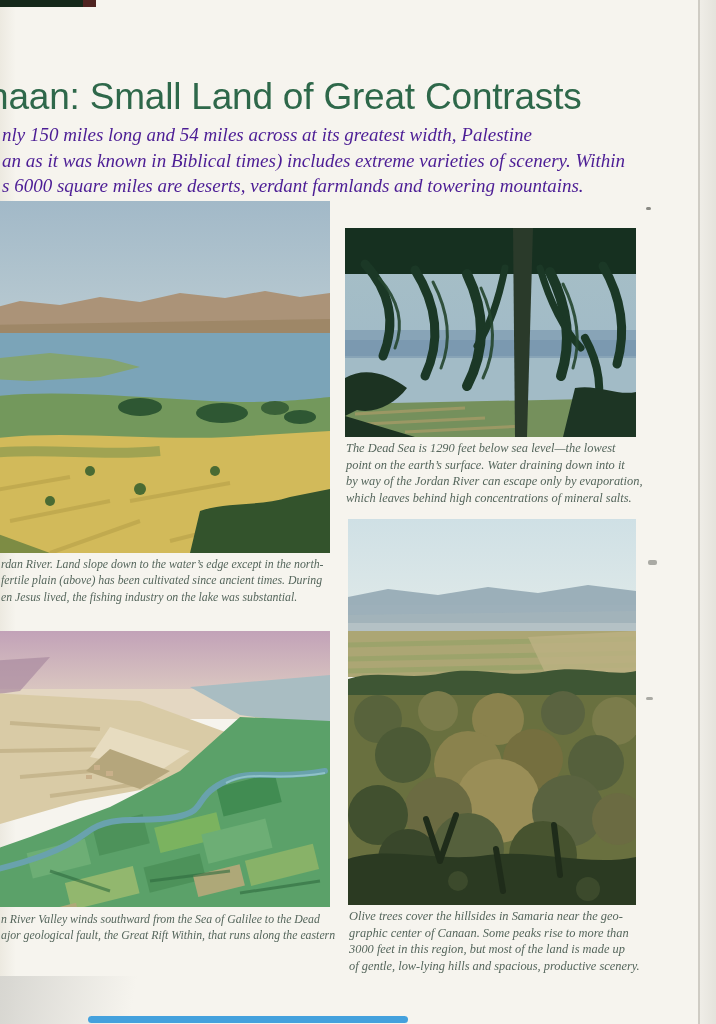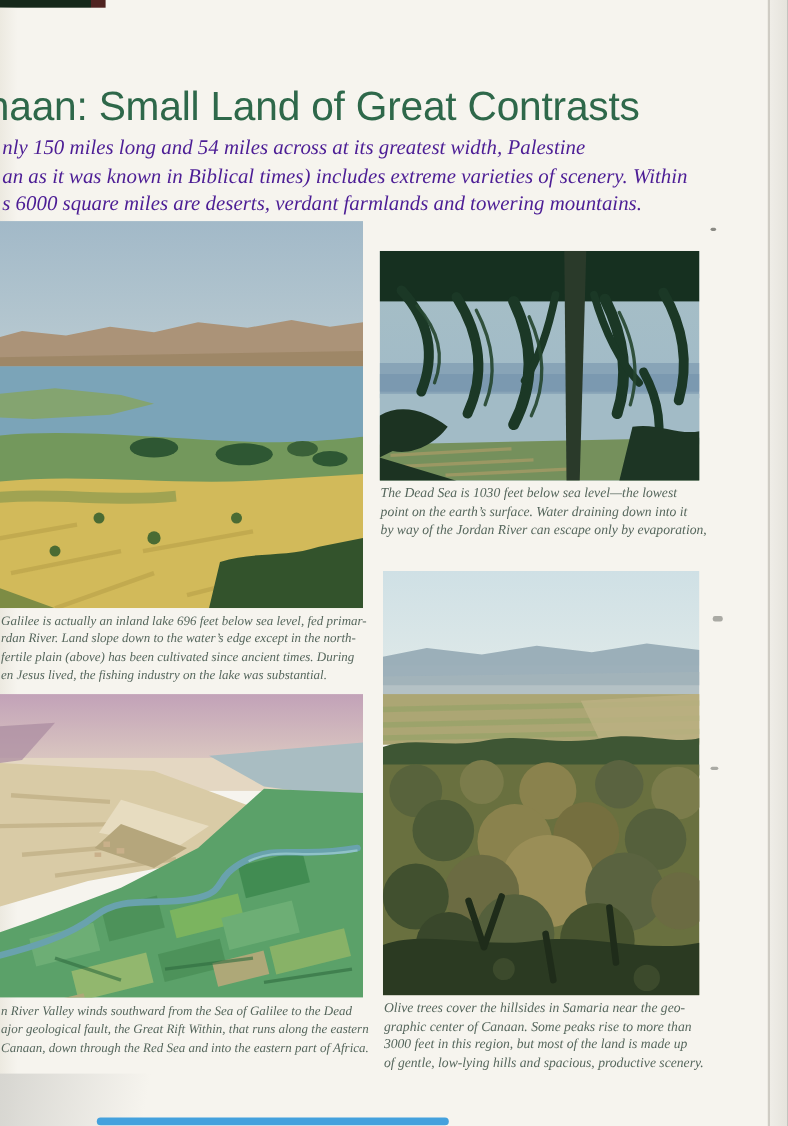--- a/index.html
+++ b/index.html
@@ -113,27 +113,27 @@
         <path d="M136,60 Q158,108 138,150"></path>
           <path d="M218,56 Q240,100 228,140"></path>
       </g>
       <path d="M0,150 C20,138 44,146 62,160 C50,176 30,186 12,182 L0,188 Z" fill="#1c3322"></path>
       <path d="M0,188 L70,209 L0,209 Z" fill="#1c3322"></path>
       <path d="M230,160 C252,156 272,168 291,164 L291,209 L218,209 Z" fill="#1d3524"></path>
     </svg>
   </div>
 
   <div class="abs cap cap-right" style="left:346px;top:440px">
-    <div>The Dead Sea is 1030 feet below sea level—the lowest</div>
+    <div>The Dead Sea is 1290 feet below sea level—the lowest</div>
     <div>point on the earth’s surface. Water draining down into it</div>
     <div>by way of the Jordan River can escape only by evaporation,</div>
+    <div>which leaves behind high concentrations of mineral salts.</div>
   </div>
 
   <div class="abs cap cap-left" style="left:1px;top:556px">
-    <div>Galilee is actually an inland lake 696 feet below sea level, fed primar-</div>
     <div>rdan River. Land slope down to the water’s edge except in the north-</div>
     <div>fertile plain (above) has been cultivated since ancient times. During</div>
     <div>en Jesus lived, the fishing industry on the lake was substantial.</div>
   </div>
 
   <div class="abs photo" style="left:-10px;top:631px;width:340px;height:276px">
     <svg viewBox="0 0 340 276" preserveAspectRatio="none">
       <defs>
         <linearGradient id="g3sky" x1="0" y1="0" x2="0" y2="1">
           <stop offset="0" stop-color="#c2a2b8"></stop>
@@ -166,21 +166,20 @@
       <rect x="104" y="134" width="6" height="5" fill="#c9b08a"></rect>
       <rect x="116" y="140" width="7" height="5" fill="#c9b08a"></rect>
       <rect x="96" y="144" width="6" height="4" fill="#c9b08a"></rect>
       <path d="M60,240 L120,260 M160,250 L240,240 M250,262 L330,250" stroke="#2f6b3f" stroke-width="3" opacity=".6"></path>
     </svg>
   </div>
 
   <div class="abs cap cap-left" style="left:1px;top:911px">
     <div>n River Valley winds southward from the Sea of Galilee to the Dead</div>
     <div>ajor geological fault, the Great Rift Within, that runs along the eastern</div>
-    <div>Canaan, down through the Red Sea and into the eastern part of Africa.</div>
   </div>
 
   <div class="abs photo" style="left:348px;top:519px;width:288px;height:386px">
     <svg viewBox="0 0 288 386" preserveAspectRatio="none">
       <defs>
         <linearGradient id="g4sky" x1="0" y1="0" x2="0" y2="1">
           <stop offset="0" stop-color="#cfe0e5"></stop>
             <stop offset="1" stop-color="#dde8e8"></stop>
         </linearGradient>
       </defs>

